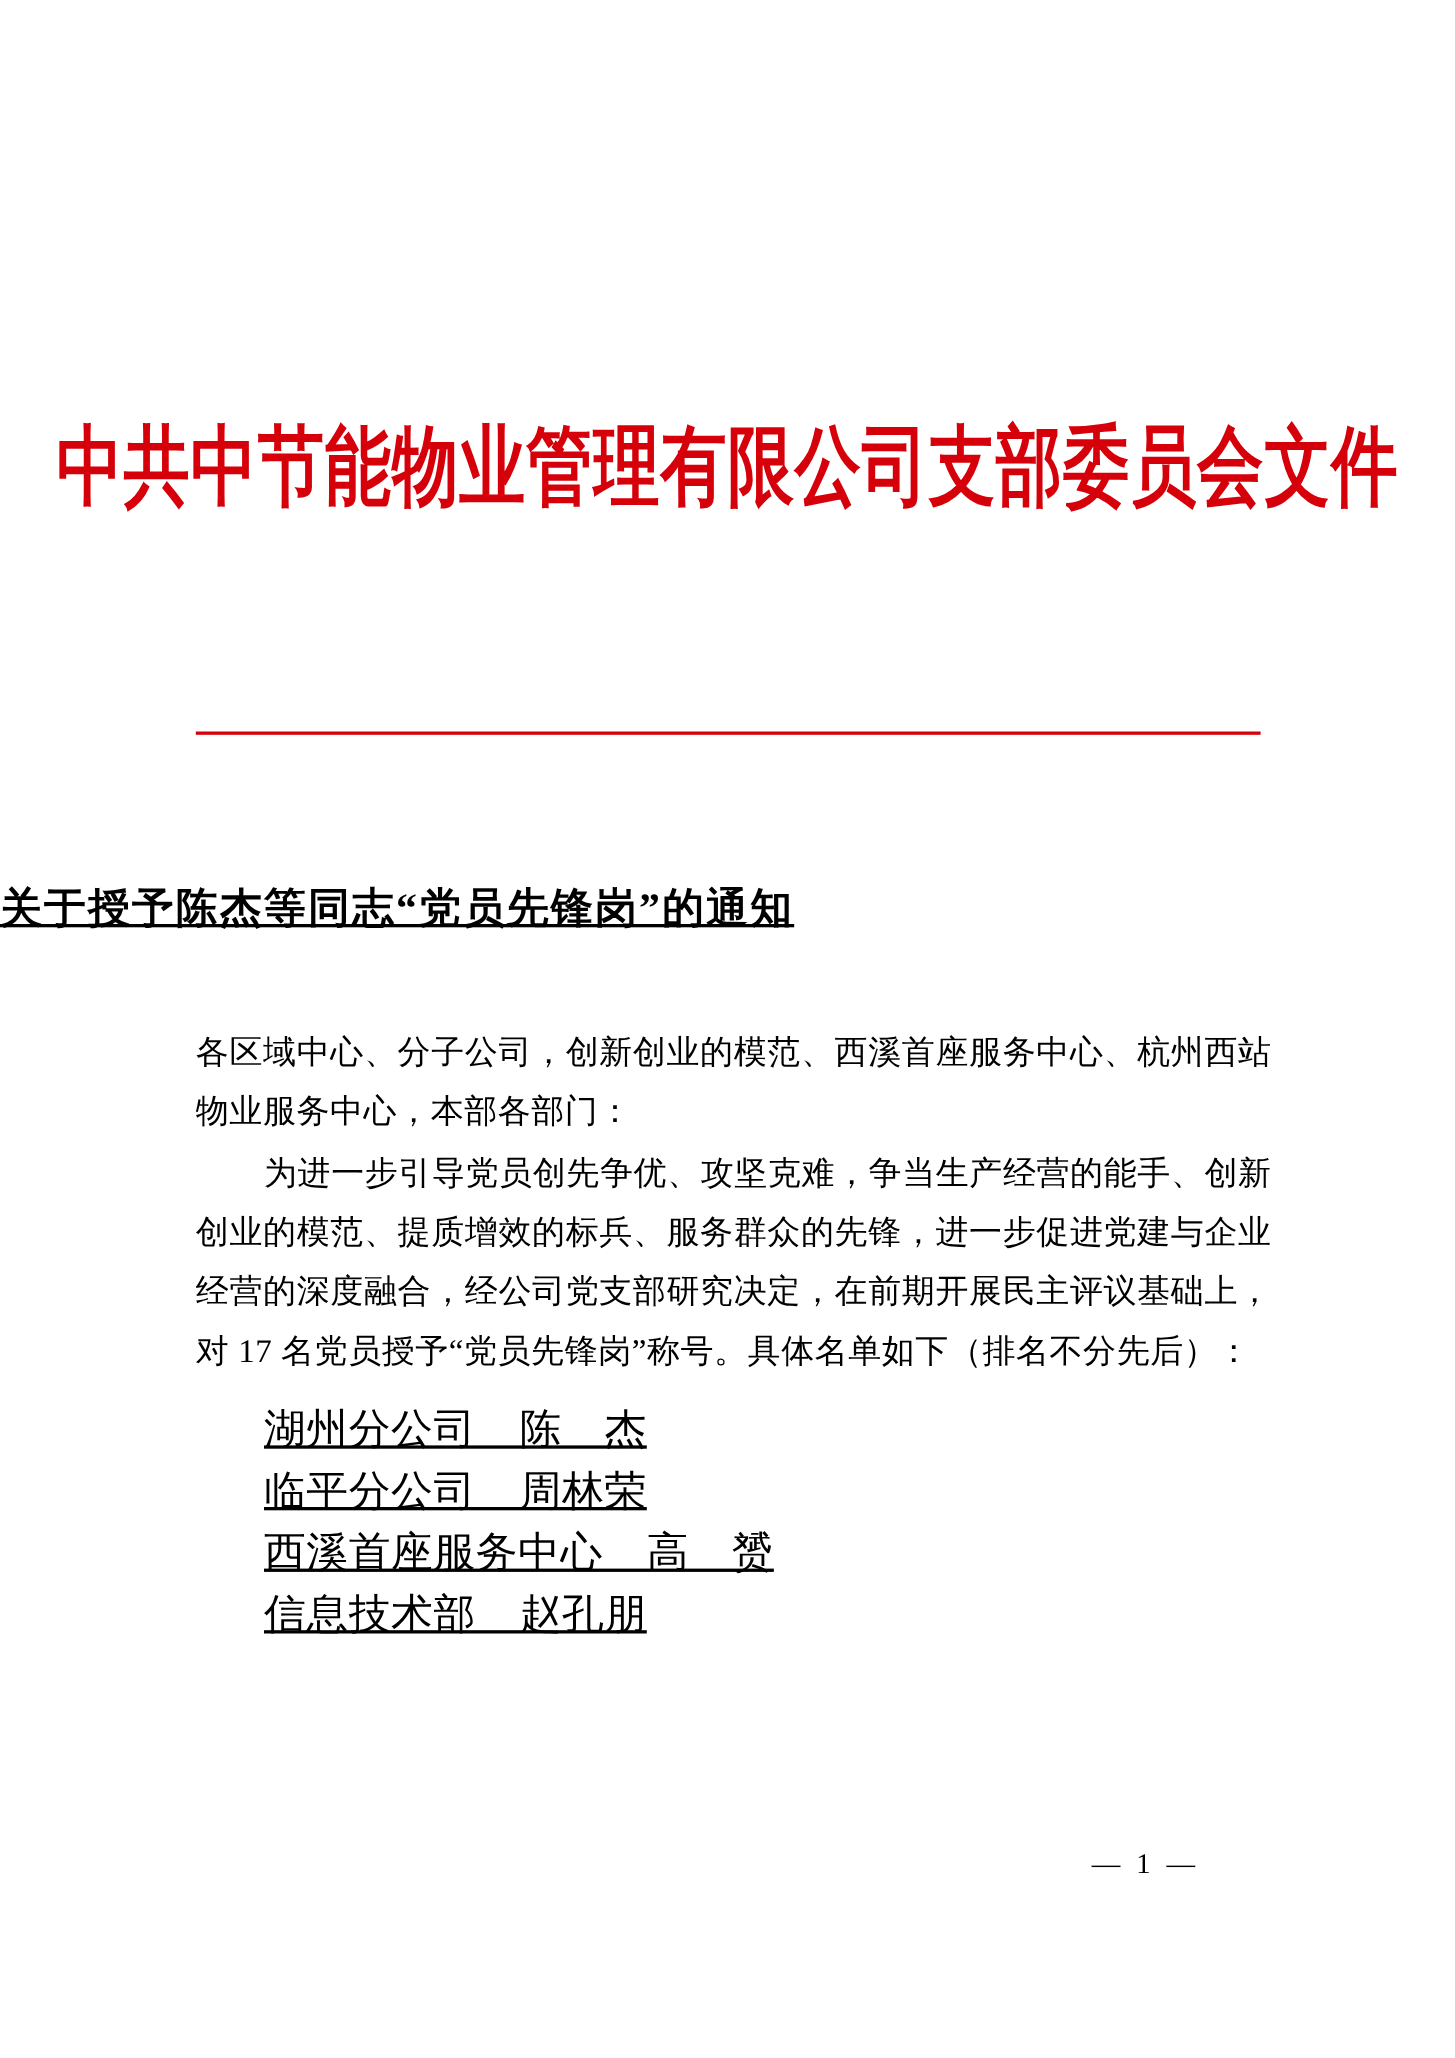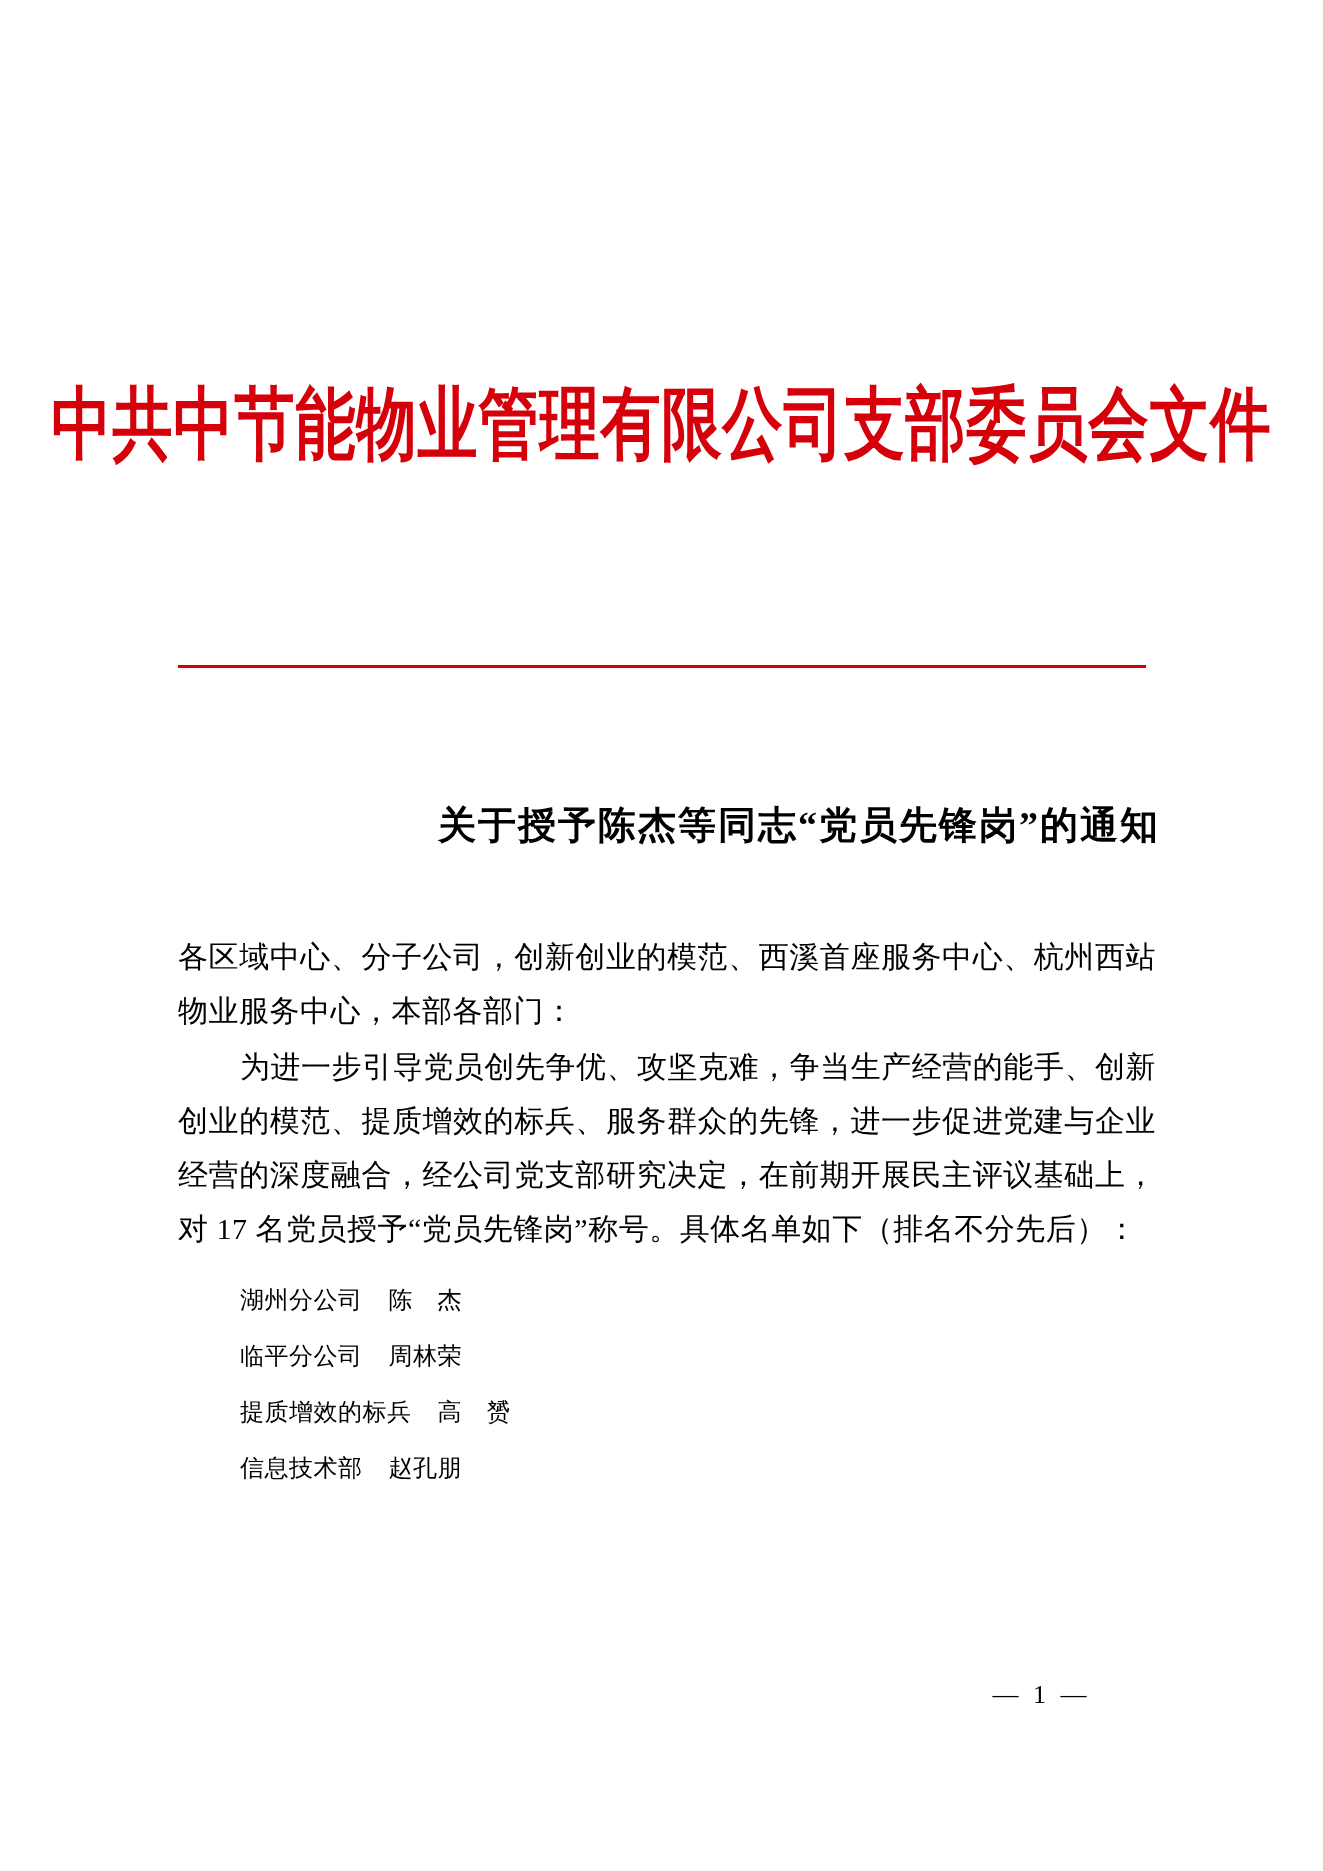--- a/index.html
+++ b/index.html
@@ -67,25 +67,26 @@
     height: 3px;
     background: #d6000a;
   }
 
   
   .doc-title {
     position: absolute;
     left: 0;
     top: 800px;
     width: 1160px;
-    text-align: right;
+    text-align: left;
     font-size: 38px;
     font-weight: 700;
     letter-spacing: 2px;
     font-family: "Liberation Serif", "DejaVu Serif", serif;
+    text-decoration: underline;
   }
 
   
   .body-block {
     position: absolute;
     left: 178px;
     top: 930px;
     width: 978px;
   }
   .para {
@@ -97,25 +98,26 @@
     margin: 0 0 2px 0;
   }
   .para.indent {
     text-indent: 62px;
   }
 
   .name-list {
     margin-top: 16px;
   }
   .name-row {
-    font-size: 24px;
+    font-size: 38px;
     line-height: 56px;
     letter-spacing: 0.5px;
     padding-left: 62px;
     white-space: pre;
+    text-decoration: underline;
   }
 
   
   .page-number {
     position: absolute;
     left: 0;
     top: 1680px;
     width: 1323px;
     text-align: center;
     font-size: 26px;
@@ -140,21 +142,21 @@
 
   <div class="body-block">
 
     <p class="para">各区域中心、分子公司，创新创业的模范、西溪首座服务中心、杭州西站物业服务中心，本部各部门：</p>
 
     <p class="para indent">为进一步引导党员创先争优、攻坚克难，争当生产经营的能手、创新创业的模范、提质增效的标兵、服务群众的先锋，进一步促进党建与企业经营的深度融合，经公司党支部研究决定，在前期开展民主评议基础上，对 17 名党员授予“党员先锋岗”称号。具体名单如下（排名不分先后）：</p>
 
     <div class="name-list">
       <div class="name-row">湖州分公司    陈　杰</div>
       <div class="name-row">临平分公司    周林荣</div>
-      <div class="name-row">提质增效的标兵    高　赟</div>
+      <div class="name-row">西溪首座服务中心    高　赟</div>
       <div class="name-row">信息技术部    赵孔朋</div>
     </div>
 
   </div>
 
   <div class="page-number">— 1 —</div>
 
 </div>
 
 </body></html>

